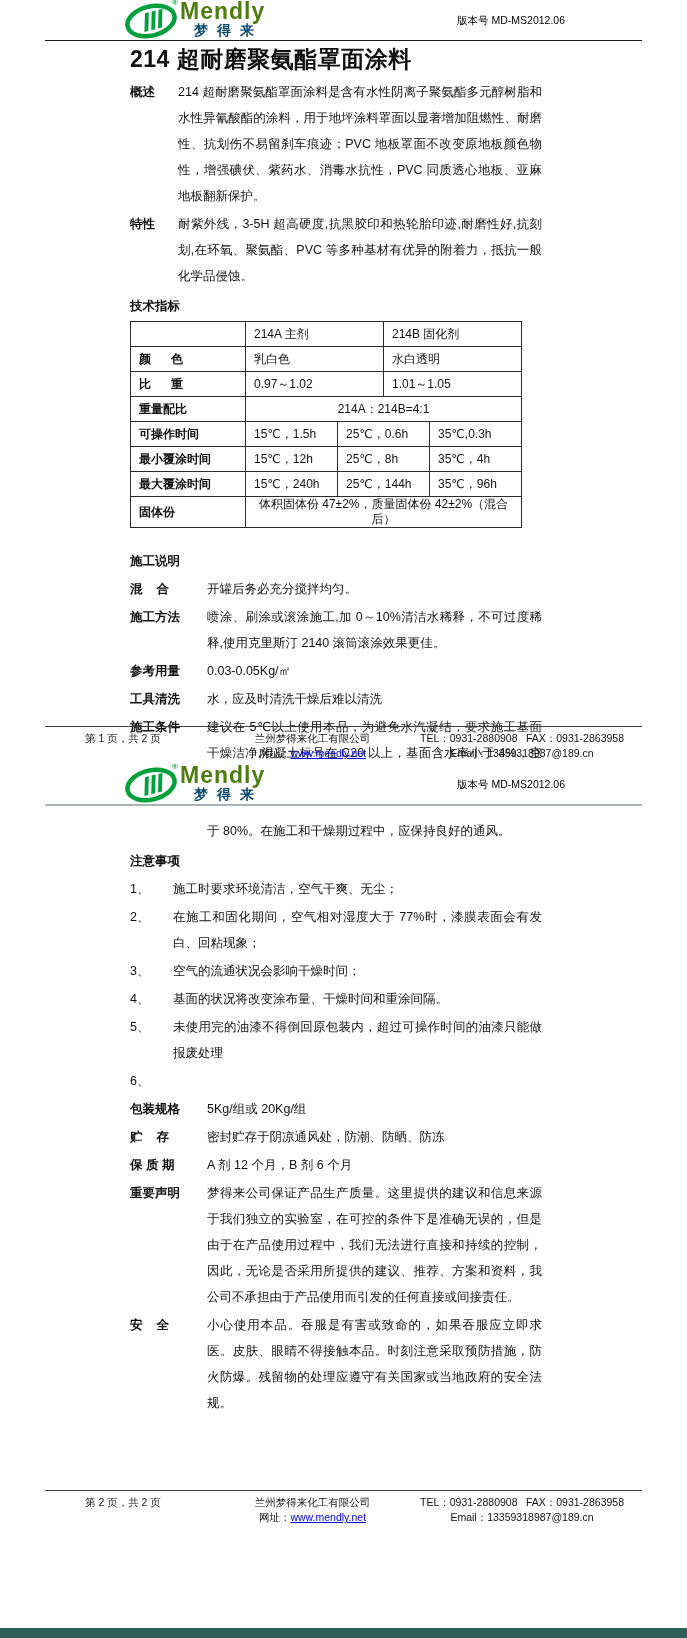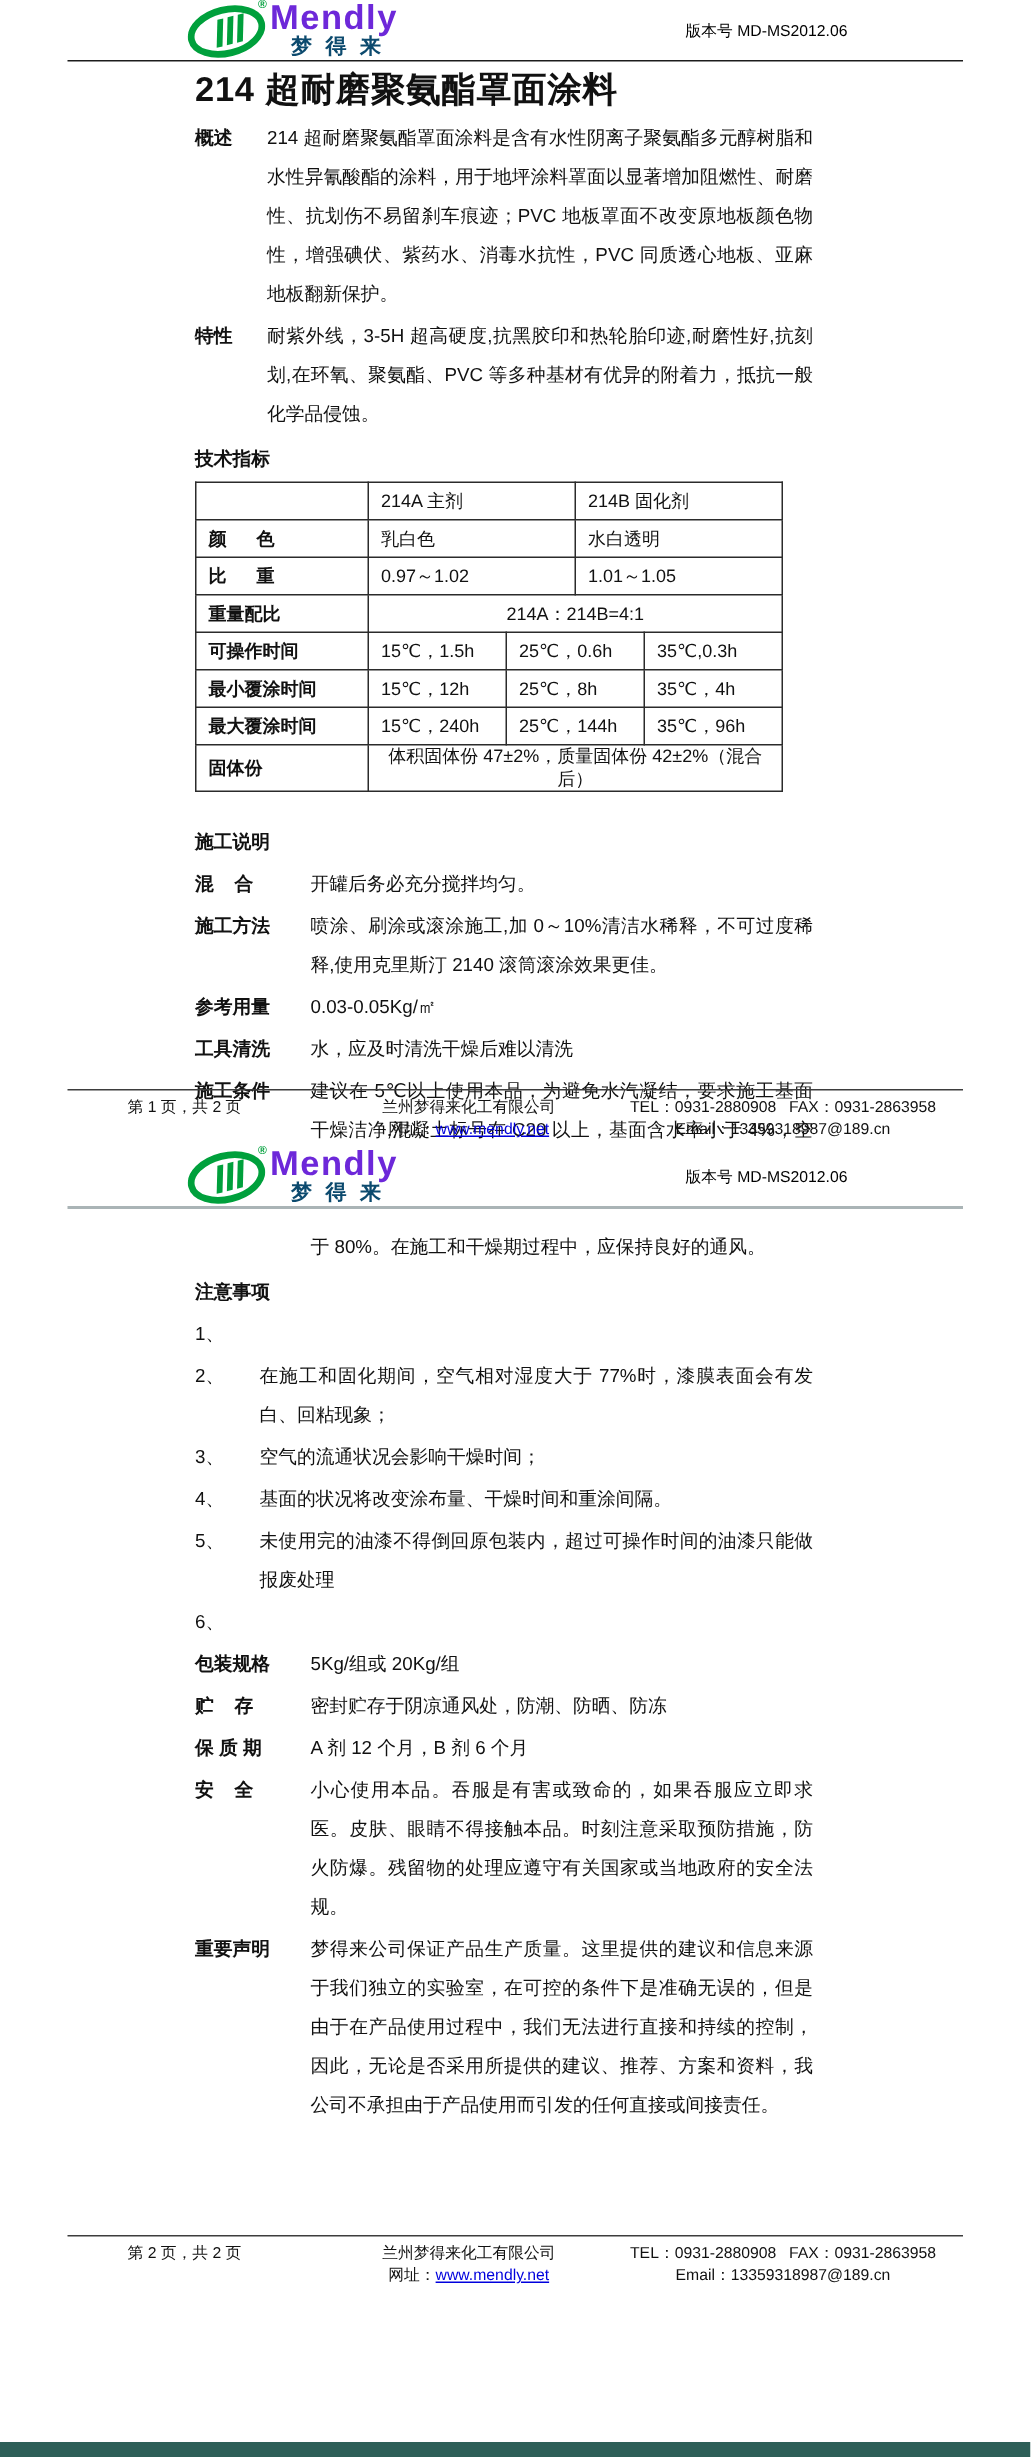--- a/index.html
+++ b/index.html
@@ -6,21 +6,21 @@
   body{width:687px;font-family:"Liberation Sans","DejaVu Sans",sans-serif;color:#111;}
   .page{position:relative;background:#fff;overflow:hidden;}
   .p1{height:764px;}
   .p2{height:864px;}
 
   
   .hdr{position:relative;margin:0 45px;height:40px;border-bottom:1.6px solid #1c1c1c;}
   .hdr2{border-bottom:2.5px solid #aab4b6;}
   .logo{position:absolute;left:80px;top:2px;display:flex;align-items:flex-start;}
   .logo-txt{margin-left:3px;position:relative;}
-  .logo-en{font-size:23px;font-weight:bold;color:#6d28d9;line-height:19px;letter-spacing:1px;}
+  .logo-en{font-size:23px;font-weight:bold;color:#4d7c0f;line-height:19px;letter-spacing:1px;}
   .logo-cn{font-size:14px;font-weight:bold;color:#0c4a6e;letter-spacing:9px;margin:2px 0 0 14px;line-height:14px;}
   .reg{position:absolute;left:-8px;top:-4px;font-size:8px;font-weight:bold;color:#00a03c;}
   .version{position:absolute;right:77px;top:14px;font-size:10.5px;color:#000;}
 
   
   .content{margin:0 145px 0 130px;font-size:12.5px;line-height:26px;}
   .doc-title{font-size:23px;font-weight:bold;line-height:24px;margin-top:6px;letter-spacing:0.5px;}
   .row{display:flex;margin-top:2px;}
   .lab{flex:none;font-weight:bold;white-space:pre;}
   .w48{width:48px;}
@@ -207,20 +207,21 @@
     <div class="version">版本号 MD-MS2012.06</div>
   </div>
 
   <div class="content">
     <div class="cont-line">于 80%。在施工和干燥期过程中，应保持良好的通风。</div>
 
     <div class="heading">注意事项</div>
 
     <div class="row">
       <span class="num">1、</span>
+      <div class="txt">施工时要求环境清洁，空气干爽、无尘；</div>
     </div>
     <div class="row">
       <span class="num">2、</span>
       <div class="txt">在施工和固化期间，空气相对湿度大于 77%时，漆膜表面会有发白、回粘现象；</div>
     </div>
     <div class="row">
       <span class="num">3、</span>
       <div class="txt">空气的流通状况会影响干燥时间；</div>
     </div>
     <div class="row">
@@ -241,26 +242,26 @@
     </div>
     <div class="row">
       <span class="lab w68">贮    存</span>
       <div class="txt">密封贮存于阴凉通风处，防潮、防晒、防冻</div>
     </div>
     <div class="row">
       <span class="lab w68">保 质 期</span>
       <div class="txt">A 剂 12 个月，B 剂 6 个月</div>
     </div>
     <div class="row">
+      <span class="lab w68">重要声明</span>
+      <div class="txt">梦得来公司保证产品生产质量。这里提供的建议和信息来源于我们独立的实验室，在可控的条件下是准确无误的，但是由于在产品使用过程中，我们无法进行直接和持续的控制，因此，无论是否采用所提供的建议、推荐、方案和资料，我公司不承担由于产品使用而引发的任何直接或间接责任。</div>
+    </div>
+    <div class="row">
       <span class="lab w68">安    全</span>
       <div class="txt">小心使用本品。吞服是有害或致命的，如果吞服应立即求医。皮肤、眼睛不得接触本品。时刻注意采取预防措施，防火防爆。残留物的处理应遵守有关国家或当地政府的安全法规。</div>
-    </div>
-    <div class="row">
-      <span class="lab w68">重要声明</span>
-      <div class="txt">梦得来公司保证产品生产质量。这里提供的建议和信息来源于我们独立的实验室，在可控的条件下是准确无误的，但是由于在产品使用过程中，我们无法进行直接和持续的控制，因此，无论是否采用所提供的建议、推荐、方案和资料，我公司不承担由于产品使用而引发的任何直接或间接责任。</div>
     </div>
   </div>
 
   <div class="footer">
     <div class="f-grid">
       <div class="f-left">第 2 页，共 2 页</div>
       <div class="f-center">
         <div>兰州梦得来化工有限公司</div>
         <div>
           <span>网址：</span><span class="link">www.mendly.net</span>

